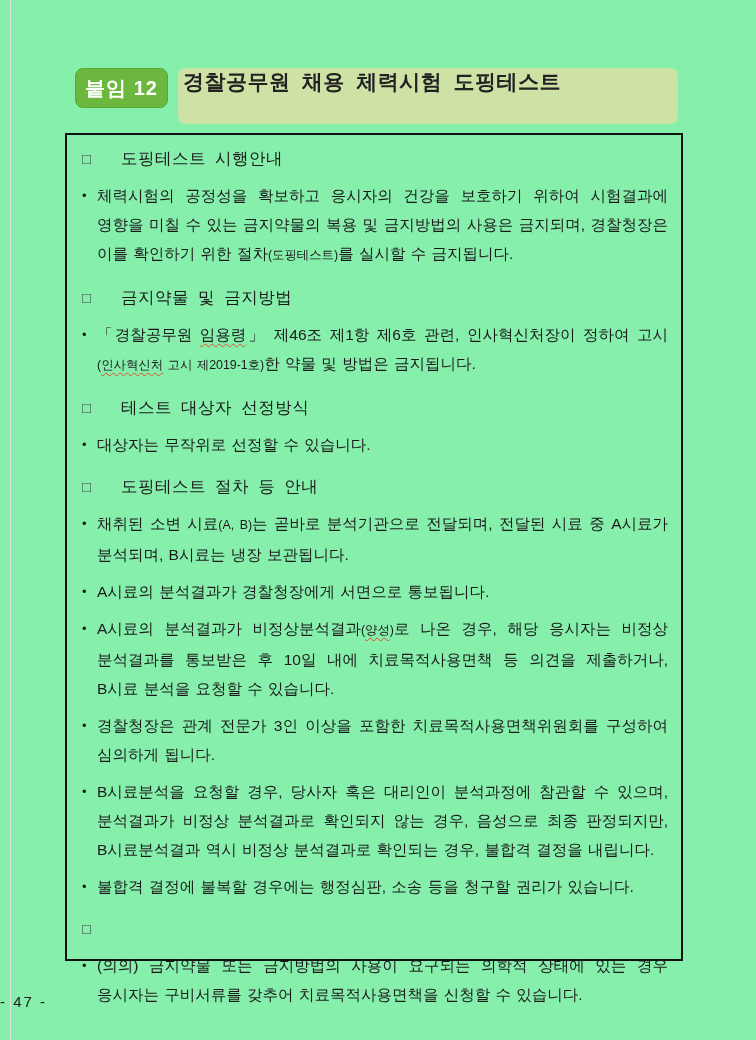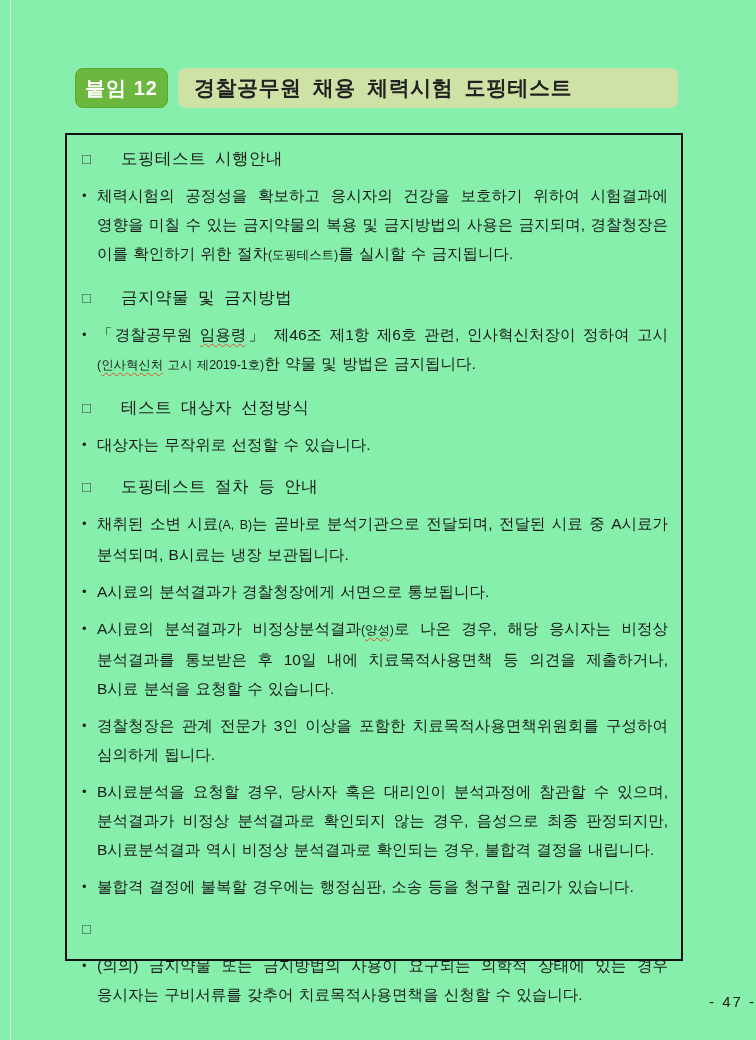--- a/index.html
+++ b/index.html
@@ -38,26 +38,25 @@
     align-items: center;
     justify-content: center;
     color: #ffffff;
     font-size: 20px;
     font-weight: bold;
     letter-spacing: 1px;
   }
   .title-bar {
     flex: 1;
     margin-left: 10px;
-    height: 40px;
+    height: 56px;
     background: var(--title_bar_green, #cfe2a6);
     border-radius: 8px;
     display: flex;
-    align-items: center;
-    padding-left: 16px;
+    padding-left: 5px;
     box-sizing: border-box;
   }
   .title-text {
     color: #222222;
     font-size: 21px;
     font-weight: bold;
     word-spacing: 5px;
     letter-spacing: 0.5px;
   }
   
@@ -110,21 +109,21 @@
     text-decoration-color: var(--squiggle_red, #e0512c);
     text-decoration-thickness: 1px;
     text-underline-offset: 3px;
   }
   .small-squiggle { font-size: 0.8em; }
   
   .footer {
     position: absolute;
     left: 0; top: 993px;
     width: 756px;
-    text-align: right;
+    text-align: left;
     font-size: 15px;
     letter-spacing: 2px;
     color: #1a1a1a;
   }
 </style>
 </head>
 <body>
 
 <div class="page">
   <div class="edge-line"></div>

